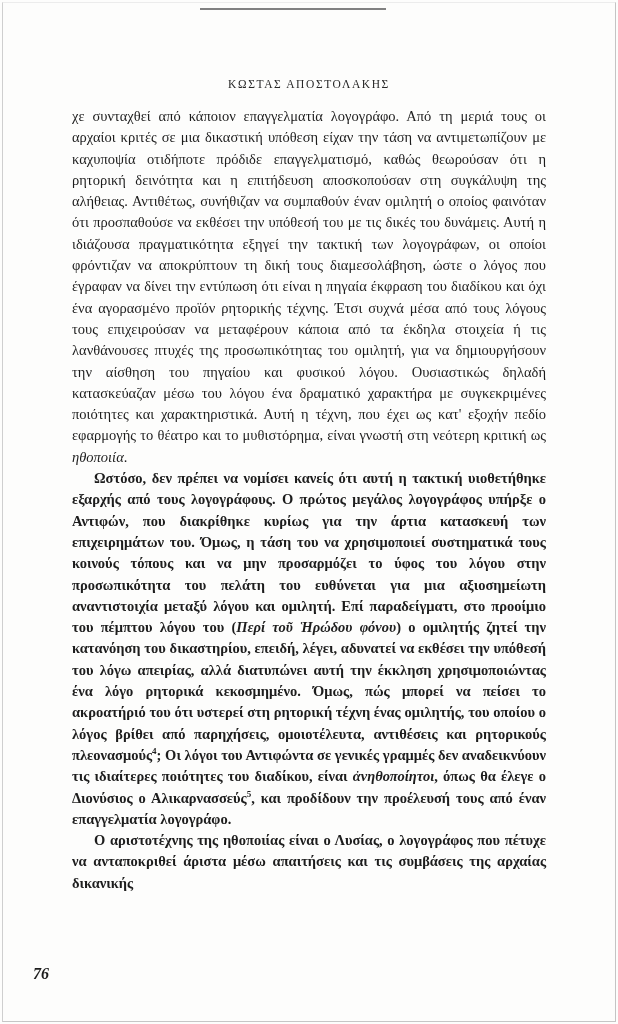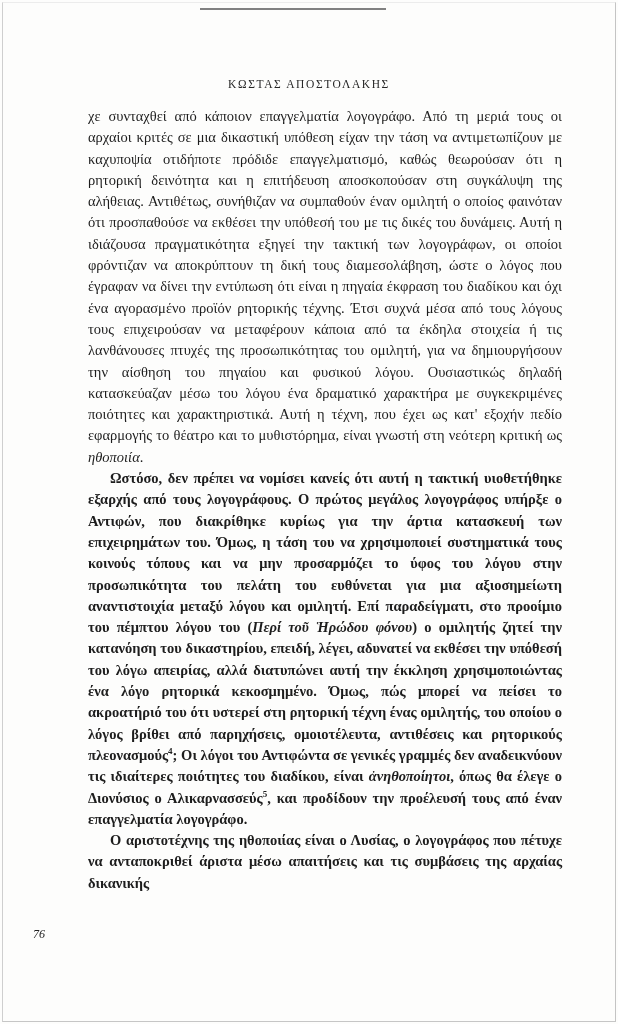--- a/index.html
+++ b/index.html
@@ -40,46 +40,46 @@
     right: 0;
     text-align: center;
     font-size: 11.5px;
     letter-spacing: 1.6px;
     color: #262626;
     white-space: nowrap;
   }
   .body-text {
     position: absolute;
     top: 106px;
-    left: 88px;
+    left: 72px;
     width: 474px;
     font-size: 14.5px;
     line-height: 21.3px;
     text-align: justify;
   }
   .body-text p.indent { text-indent: 22px; font-weight: bold; }
   .it { font-style: italic; }
   sup { font-size: 0.62em; line-height: 0; vertical-align: super; }
   .footnotes {
     position: absolute;
     top: 872px;
     left: 72px;
     width: 494px;
     font-size: 10.5px;
     line-height: 16px;
     text-align: left;
     color: #222222;
   }
   .page-number {
     position: absolute;
-    top: 927px;
+    top: 965px;
     left: 33px;
-    font-size: 12px;
+    font-size: 16px;
     font-style: italic;
-    font-weight: 400;
+    font-weight: 700;
     color: #1d1d1d;
   }
 </style>
 </head>
 <body>
 
 <div class="page">
   <div class="frame"></div>
   <div class="artifact-line"></div>
   <div class="running-header">ΚΩΣΤΑΣ ΑΠΟΣΤΟΛΑΚΗΣ</div>

